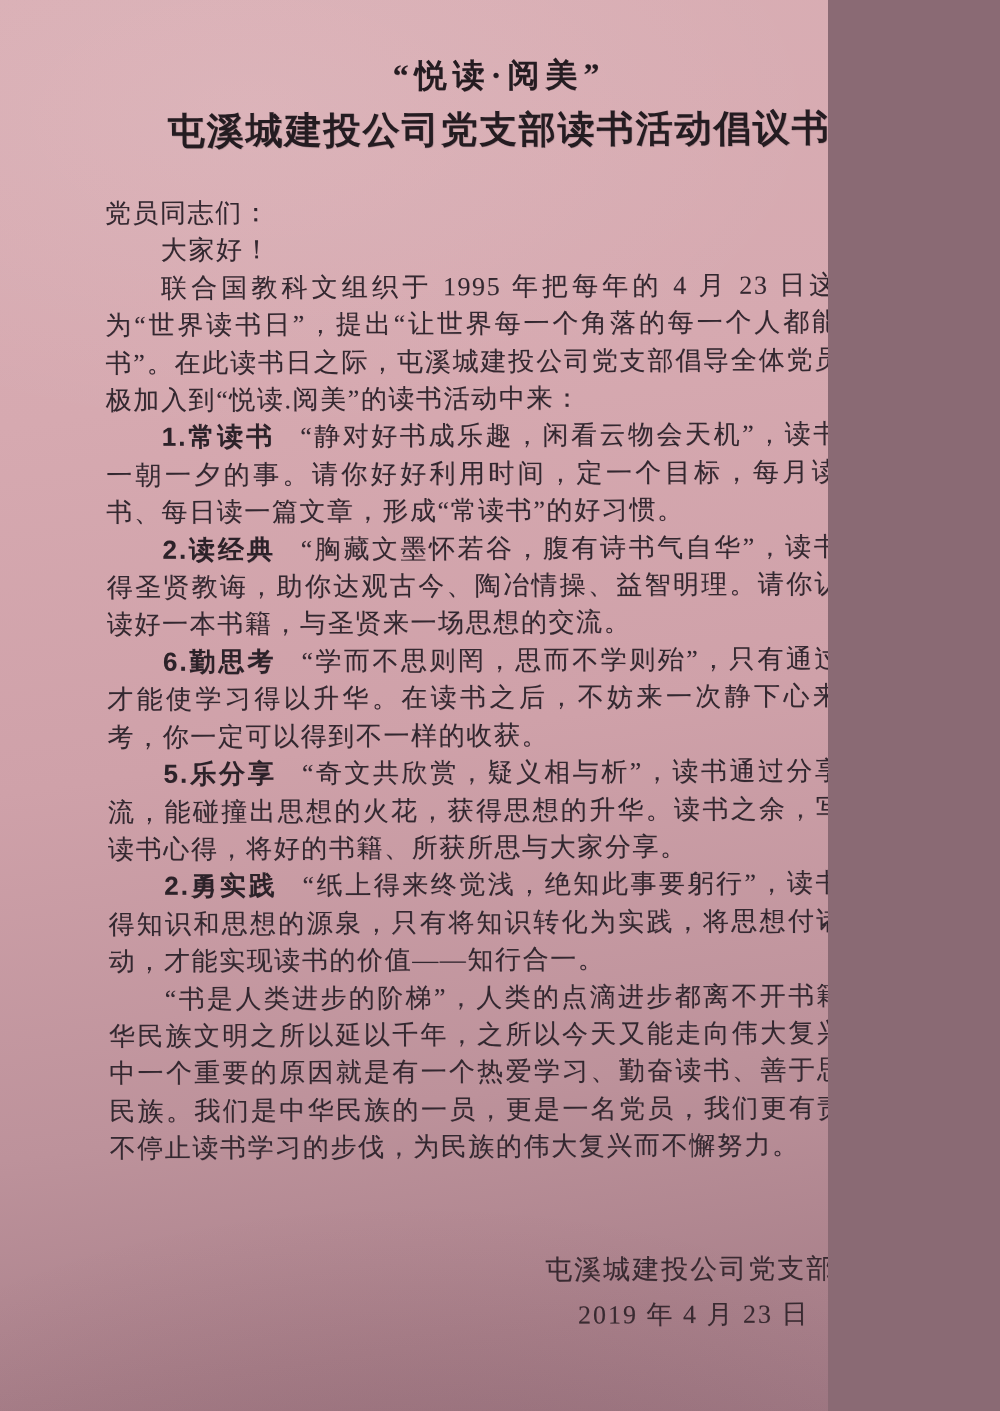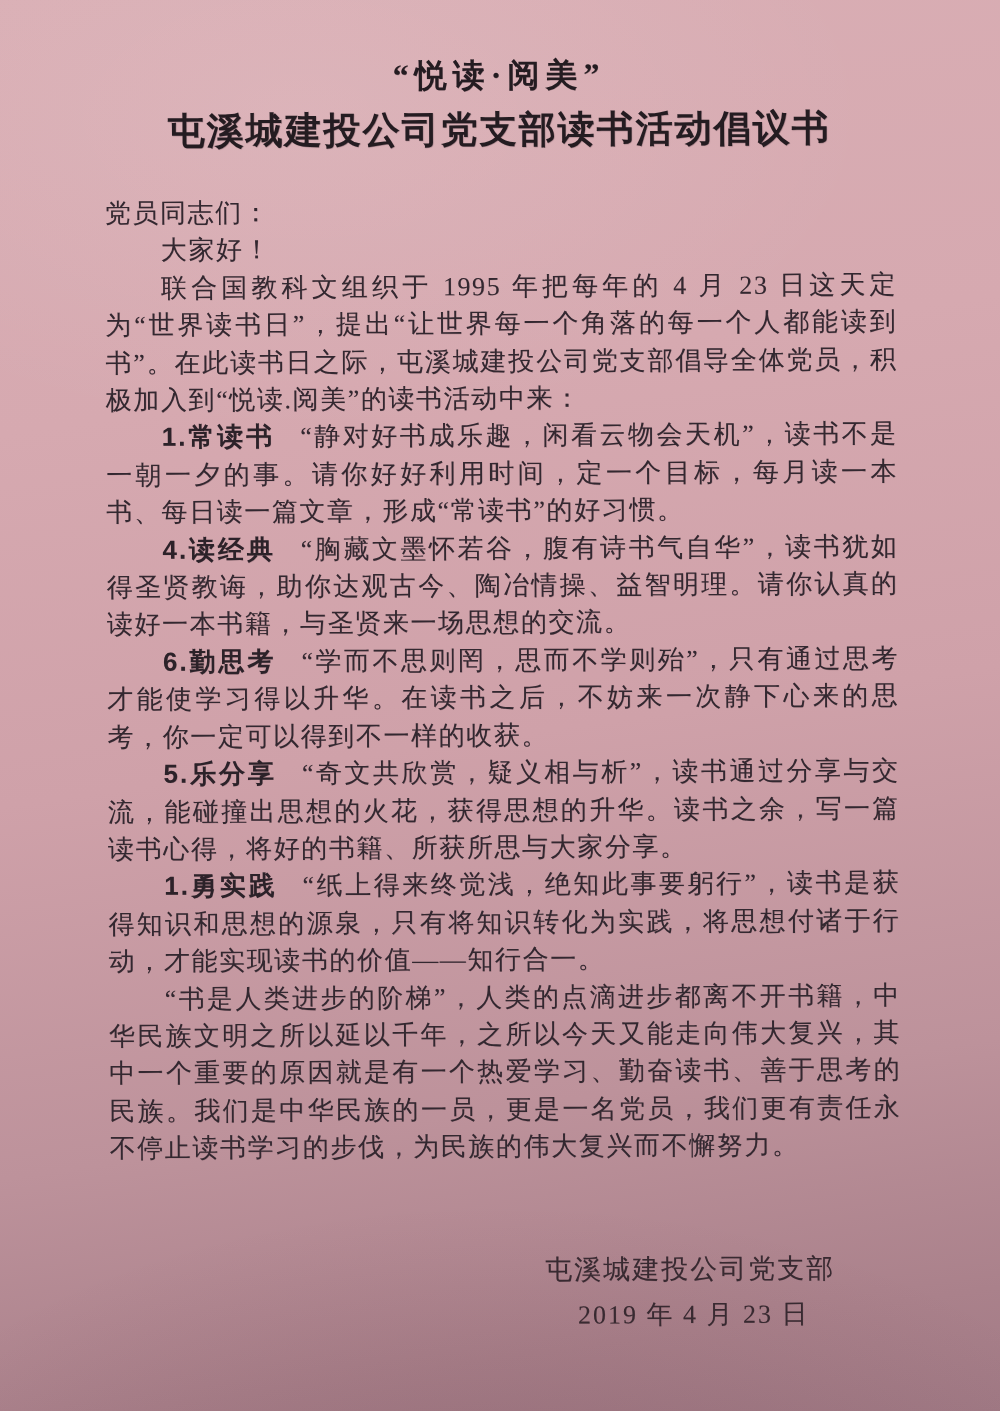--- a/index.html
+++ b/index.html
@@ -2,21 +2,21 @@
 <html><head>
 <meta charset="utf-8">
 <style>
   html, body {
     margin: 0;
     padding: 0;
     background: #8a6a74;
   }
   .photo {
     position: relative;
-    width: 1000px;
+    width: 828px;
     height: 1411px;
     overflow: hidden;
     background:
       radial-gradient(ellipse 900px 500px at 30% 8%, rgba(255,244,246,0.10), rgba(255,255,255,0) 65%),
       radial-gradient(ellipse 1200px 700px at 50% 115%, rgba(60,20,35,0.18), rgba(0,0,0,0) 60%),
       linear-gradient(172deg, #d9aeb4 0%, #d6a9b0 28%, #cfa1a9 52%, #bd929b 76%, #aa818b 92%, #a17a85 100%);
     font-family: "Liberation Serif", "DejaVu Serif", serif;
   }
   .content {
     position: absolute;
@@ -86,27 +86,27 @@
     <div class="body-text">
 
       <p>党员同志们：</p>
 
       <p class="p-indent">大家好！</p>
 
       <p class="p-indent">联合国教科文组织于 1995 年把每年的 4 月 23 日这天定为“世界读书日”，提出“让世界每一个角落的每一个人都能读到书”。在此读书日之际，屯溪城建投公司党支部倡导全体党员，积极加入到“悦读.阅美”的读书活动中来：</p>
 
       <p class="p-indent"><span class="item-label">1.常读书</span><span>“静对好书成乐趣，闲看云物会天机”，读书不是一朝一夕的事。请你好好利用时间，定一个目标，每月读一本书、每日读一篇文章，形成“常读书”的好习惯。</span></p>
 
-      <p class="p-indent"><span class="item-label">4.读经典</span><span>“胸藏文墨怀若谷，腹有诗书气自华”，读书犹如得圣贤教诲，助你达观古今、陶冶情操、益智明理。请你认真的读好一本书籍，与圣贤来一场思想的交流。</span></p>
+      <p class="p-indent"><span class="item-label">2.读经典</span><span>“胸藏文墨怀若谷，腹有诗书气自华”，读书犹如得圣贤教诲，助你达观古今、陶冶情操、益智明理。请你认真的读好一本书籍，与圣贤来一场思想的交流。</span></p>
 
       <p class="p-indent"><span class="item-label">6.勤思考</span><span>“学而不思则罔，思而不学则殆”，只有通过思考才能使学习得以升华。在读书之后，不妨来一次静下心来的思考，你一定可以得到不一样的收获。</span></p>
 
       <p class="p-indent"><span class="item-label">5.乐分享</span><span>“奇文共欣赏，疑义相与析”，读书通过分享与交流，能碰撞出思想的火花，获得思想的升华。读书之余，写一篇读书心得，将好的书籍、所获所思与大家分享。</span></p>
 
-      <p class="p-indent"><span class="item-label">1.勇实践</span><span>“纸上得来终觉浅，绝知此事要躬行”，读书是获得知识和思想的源泉，只有将知识转化为实践，将思想付诸于行动，才能实现读书的价值——知行合一。</span></p>
+      <p class="p-indent"><span class="item-label">2.勇实践</span><span>“纸上得来终觉浅，绝知此事要躬行”，读书是获得知识和思想的源泉，只有将知识转化为实践，将思想付诸于行动，才能实现读书的价值——知行合一。</span></p>
 
       <p class="p-indent">“书是人类进步的阶梯”，人类的点滴进步都离不开书籍，中华民族文明之所以延以千年，之所以今天又能走向伟大复兴，其中一个重要的原因就是有一个热爱学习、勤奋读书、善于思考的民族。我们是中华民族的一员，更是一名党员，我们更有责任永不停止读书学习的步伐，为民族的伟大复兴而不懈努力。</p>
     </div>
 
     <div class="sig-block">
       <p class="sig-line">屯溪城建投公司党支部</p>
       <p class="date-line">2019 年 4 月 23 日</p>
     </div>
 
   </div>

